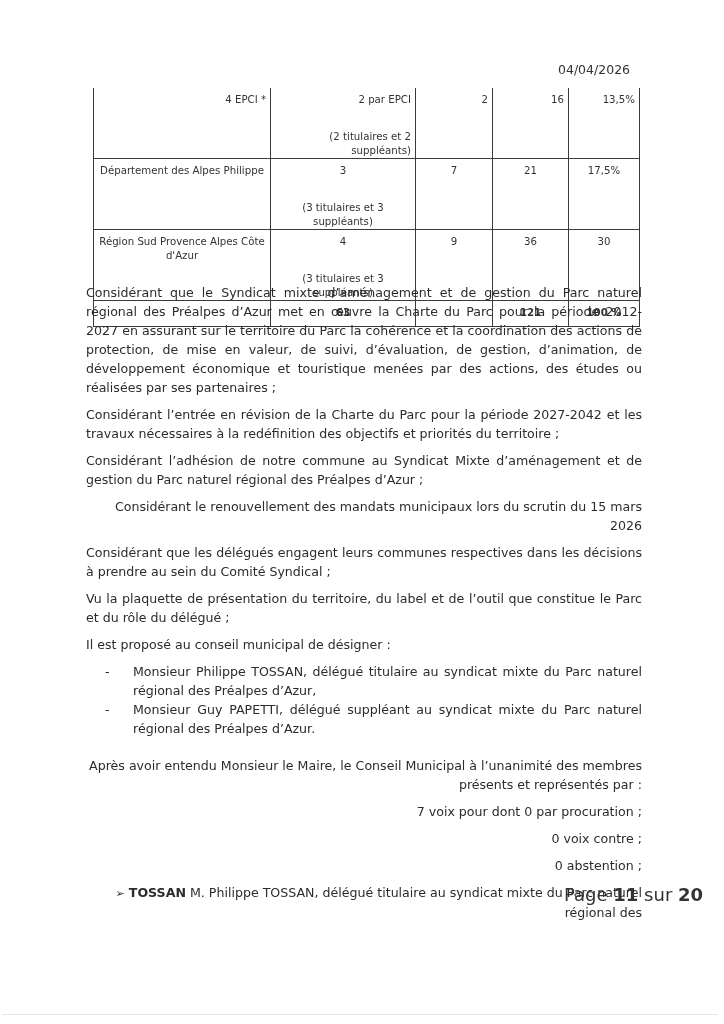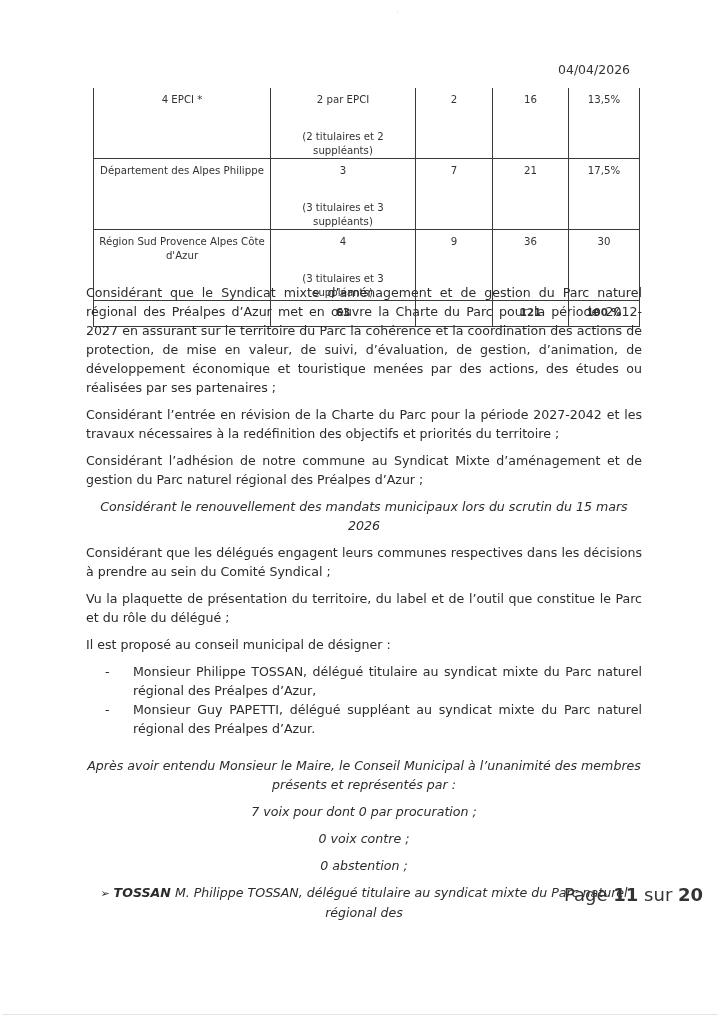--- a/index.html
+++ b/index.html
@@ -14,35 +14,35 @@
       font-size: 12.5px; color: #333;
     }
     table.reps {
       position: absolute; left: 93px; top: 88px;
       border-collapse: collapse; font-size: 10.2px; color: #333;
     }
     table.reps td {
       border: 1px solid #3a3a3a; vertical-align: top; text-align: center;
       padding: 5px 4px 0 4px; line-height: 14px;
     }
-    table.reps tr.first td { border-top: none; }
+    table.reps tr.first td { border-top: none; text-align: right; }
     table.reps td.c1 { width: 168px; }
     table.reps td.c2 { width: 136px; }
     table.reps td.c3 { width: 68px; }
     table.reps td.c4 { width: 67px; }
     table.reps td.c5 { width: 62px; }
     table.reps tr.data td { height: 47px; }
     table.reps tr.total td { height: 20px; font-weight: bold; }
     .sub { display: block; margin-top: 23px; }
     .body {
       position: absolute; left: 86px; top: 283px; width: 556px;
       font-size: 12.6px; line-height: 19px; color: #2c2c2c;
     }
     .body p { margin: 0 0 8px 0; text-align: justify; }
-    .body p.last-left { text-align: center; font-style: italic; }
+    .body p.last-left { text-align: right; }
     ul.delegates { list-style: none; margin: 0 0 18px 0; padding: 0; }
     ul.delegates li { position: relative; padding-left: 47px; margin-bottom: 0; text-align: justify; }
     ul.delegates li .dash { position: absolute; left: 19px; top: 0; }
     .designe .arrow { font-size: 11px; margin-right: 4px; }
     .designe b { font-weight: bold; }
     .footer {
       position: absolute; left: 564px; top: 884px; font-size: 18px; color: #333;
     }
     .footer b { font-weight: bold; }
     .bottom-rule {

